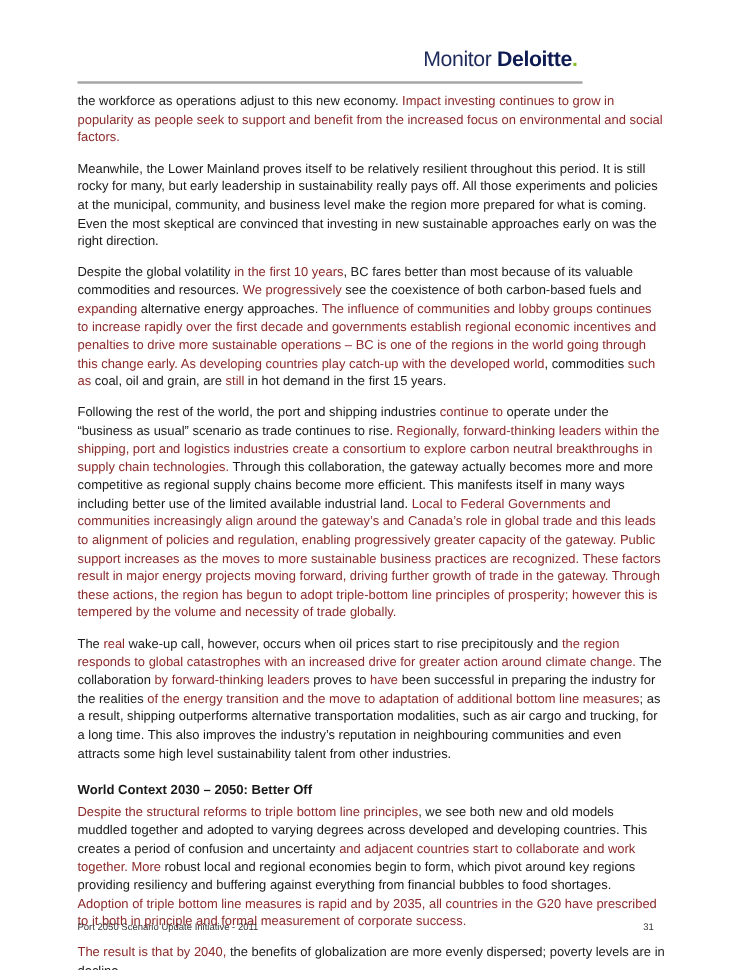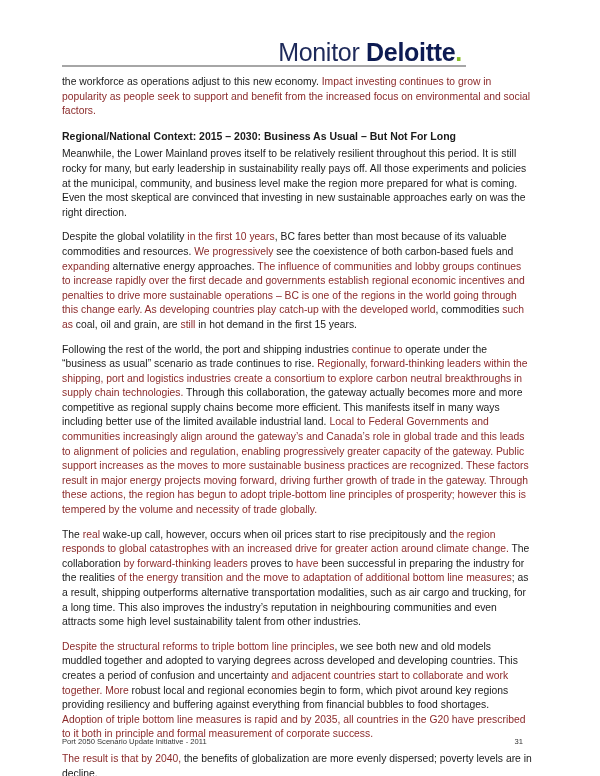--- a/index.html
+++ b/index.html
@@ -1,18 +1,18 @@
 <!DOCTYPE html>
 <html><head>
   <meta charset="utf-8">
   <style>
     html, body { margin: 0; padding: 0; background: #ffffff; }
     body { width: 600px; height: 776px; position: relative; overflow: hidden;
            font-family: "Liberation Sans", sans-serif; color: #1a1a1a; }
-    .logo { position: absolute; top: 38px; right: 138px; font-size: 25px; letter-spacing: -0.3px; white-space: nowrap; }
+    .logo { position: absolute; top: 38px; right: 138px; font-size: 17px; letter-spacing: -0.3px; white-space: nowrap; }
     .logo .monitor { color: #1e2a5a; font-weight: normal; }
     .logo .deloitte { color: #0d1b52; font-weight: bold; }
     .logo .dot { color: #86bc25; font-weight: bold; }
     .rule { position: absolute; top: 65px; left: 62px; width: 404px; height: 2px; background: #a6a6a6; }
     .content { position: absolute; top: 75px; left: 62px; width: 470px; font-size: 10.35px; line-height: 14.6px; }
     .content p { margin: 0 0 10px 0; }
     .content h3 { margin: 0 0 4px 0; font-size: 10.5px; font-weight: bold; line-height: 14.6px; }
     .hl { color: #8b2a2a; }
     .footer { position: absolute; top: 737px; left: 62px; width: 470px; font-size: 7.6px; color: #333; display: flex; justify-content: space-between; }
     .footer .page-num { margin-right: 9px; }
@@ -21,25 +21,25 @@
 <body>
 
 <div class="logo">
   <span class="monitor">Monitor</span>
   <span class="deloitte">Deloitte</span><span class="dot">.</span>
 </div>
 <div class="rule"></div>
 
 <div class="content">
   <p><span>the workforce as operations adjust to this new economy. </span><span class="hl">Impact investing continues to grow in popularity as people seek to support and benefit from the increased focus on environmental and social factors.</span></p>
-  <h3>Regional/National Context: 2015 – 2030: Business As Usual – But Not For Long</h3>
   <p><span>Meanwhile, the Lower Mainland proves itself to be relatively resilient throughout this period. It is still rocky for many, but early leadership in sustainability really pays off. All those experiments and policies at the municipal, community, and business level make the region more prepared for what is coming. Even the most skeptical are convinced that investing in new sustainable approaches early on was the right direction.</span></p>
   <p><span>Despite the global volatility </span><span class="hl">in the first 10 years</span><span>, BC fares better than most because of its valuable commodities and resources. </span><span class="hl">We progressively</span><span> see the coexistence of both carbon-based fuels and </span><span class="hl">expanding</span><span> alternative energy approaches. </span><span class="hl">The influence of communities and lobby groups continues to increase rapidly over the first decade and governments establish regional economic incentives and penalties to drive more sustainable operations – BC is one of the regions in the world going through this change early. As developing countries play catch-up with the developed world</span><span>, commodities </span><span class="hl">such as</span><span> coal, oil and grain, are </span><span class="hl">still</span><span> in hot demand in the first 15 years.</span></p>
   <p><span>Following the rest of the world, the port and shipping industries </span><span class="hl">continue to</span><span> operate under the “business as usual” scenario as trade continues to rise. </span><span class="hl">Regionally, forward-thinking leaders within the shipping, port and logistics industries create a consortium to explore carbon neutral breakthroughs in supply chain technologies.</span><span> Through this collaboration, the gateway actually becomes more and more competitive as regional supply chains become more efficient. This manifests itself in many ways including better use of the limited available industrial land. </span><span class="hl">Local to Federal Governments and communities increasingly align around the gateway’s and Canada’s role in global trade and this leads to alignment of policies and regulation, enabling progressively greater capacity of the gateway. Public support increases as the moves to more sustainable business practices are recognized. These factors result in major energy projects moving forward, driving further growth of trade in the gateway. Through these actions, the region has begun to adopt triple-bottom line principles of prosperity; however this is tempered by the volume and necessity of trade globally.</span></p>
   <p><span>The </span><span class="hl">real</span><span> wake-up call, however, occurs when oil prices start to rise precipitously and </span><span class="hl">the region responds to global catastrophes with an increased drive for greater action around climate change.</span><span> The collaboration </span><span class="hl">by forward-thinking leaders</span><span> proves to </span><span class="hl">have</span><span> been successful in preparing the industry for the realities </span><span class="hl">of the energy transition and the move to adaptation of additional bottom line measures</span><span>; as a result, shipping outperforms alternative transportation modalities, such as air cargo and trucking, for a long time. This also improves the industry’s reputation in neighbouring communities and even attracts some high level sustainability talent from other industries.</span></p>
+  <h3 style="margin-top:14px;">World Context 2030 – 2050: Better Off</h3>
   <p><span class="hl">Despite the structural reforms to triple bottom line principles</span><span>, we see both new and old models muddled together and adopted to varying degrees across developed and developing countries. This creates a period of confusion and uncertainty </span><span class="hl">and adjacent countries start to collaborate and work together. More</span><span> robust local and regional economies begin to form, which pivot around key regions providing resiliency and buffering against everything from financial bubbles to food shortages. </span><span class="hl">Adoption of triple bottom line measures is rapid and by 2035, all countries in the G20 have prescribed to it both in principle and formal measurement of corporate success.</span></p>
   <p><span class="hl">The result is that by 2040,</span><span> the benefits of globalization are more evenly dispersed; poverty levels are in decline, </span></p>
 </div>
 
 <div class="footer">
   <span>Port 2050 Scenario Update Initiative - 2011</span>
   <span class="page-num">31</span>
 </div>
 
 </body></html>

